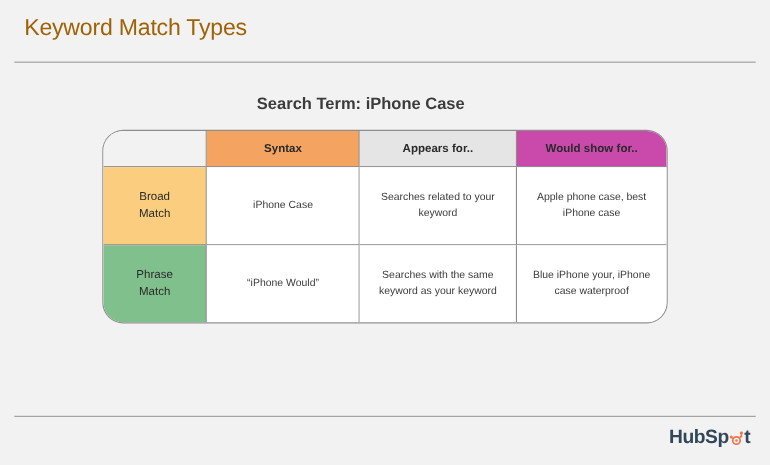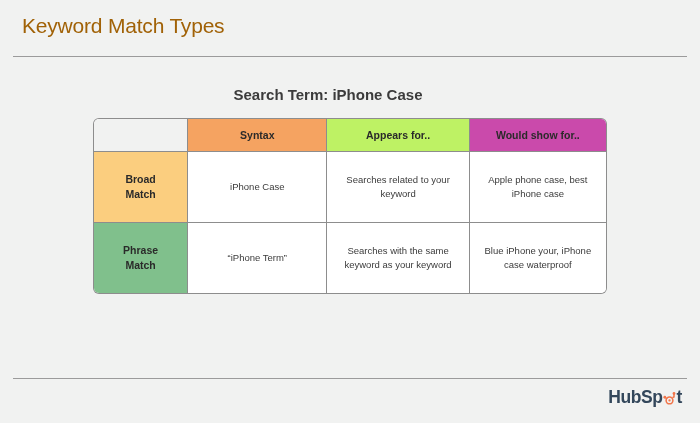--- a/index.html
+++ b/index.html
@@ -50,21 +50,21 @@
 
   
   .match-table {
     position: absolute;
     left: 94px;
     top: 119px;
     width: 512px;
     border-collapse: separate;
     border-spacing: 0;
     table-layout: fixed;
-    border-radius: 5px;
+    border-radius: 18px;
     overflow: hidden;
     box-shadow: 0 0 0 1px #8d8d8d;
     background: #ffffff;
   }
   .match-table td, .match-table th {
     padding: 0;
     margin: 0;
     vertical-align: middle;
     text-align: center;
     font-weight: normal;
@@ -81,40 +81,40 @@
     height: 32px;
     font-size: 10.5px;
     font-weight: bold;
     color: #2a2a2a;
     border-right: 1px solid #8d8d8d;
     border-bottom: 1px solid #8d8d8d;
   }
   .head-row td:last-child { border-right: none; }
   .hd-blank  { background: #f1f2f1; }
   .hd-syntax { background: #f5a361; }
-  .hd-appear { background: #bef264; }
+  .hd-appear { background: #e5e5e5; }
   .hd-show   { background: #ca4aab; }
 
   
   .body-row td {
     height: 66px;
     font-size: 9.5px;
     line-height: 14px;
     color: #3b3b3b;
     border-right: 1px solid #8d8d8d;
     border-bottom: 1px solid #8d8d8d;
     background: #ffffff;
     padding: 2px 9px;
   }
   .body-row td:last-child { border-right: none; }
   .body-row:last-child td { border-bottom: none; }
 
   td.rowlabel {
     font-size: 10.5px;
-    font-weight: bold;
+    font-weight: normal;
     color: #2a2a2a;
     line-height: 15px;
   }
   .lbl-broad  { background: #fbce7f !important; }
   .lbl-phrase { background: #80c08c !important; }
   .lbl-exact  { background: #4190c8 !important; }
 
   
   .hubspot-logo {
     position: absolute;
@@ -164,21 +164,21 @@
     <td class="col-syntax">iPhone Case</td>
     <td class="col-appear">Searches related to your keyword</td>
     <td class="col-show">Apple phone case, best iPhone case</td>
   </tr>
 
   <tr class="body-row">
     <td class="col-label rowlabel lbl-phrase">
       <span>Phrase</span><br>
       <span>Match</span>
     </td>
-    <td class="col-syntax">“iPhone Term”</td>
+    <td class="col-syntax">“iPhone Would”</td>
     <td class="col-appear">Searches with the same keyword as your keyword</td>
     <td class="col-show">Blue iPhone your, iPhone case waterproof</td>
   </tr>
 
 </tbody>
   </table>
 
 <div class="rule rule-bottom"></div>
 
 <div class="hubspot-logo">

